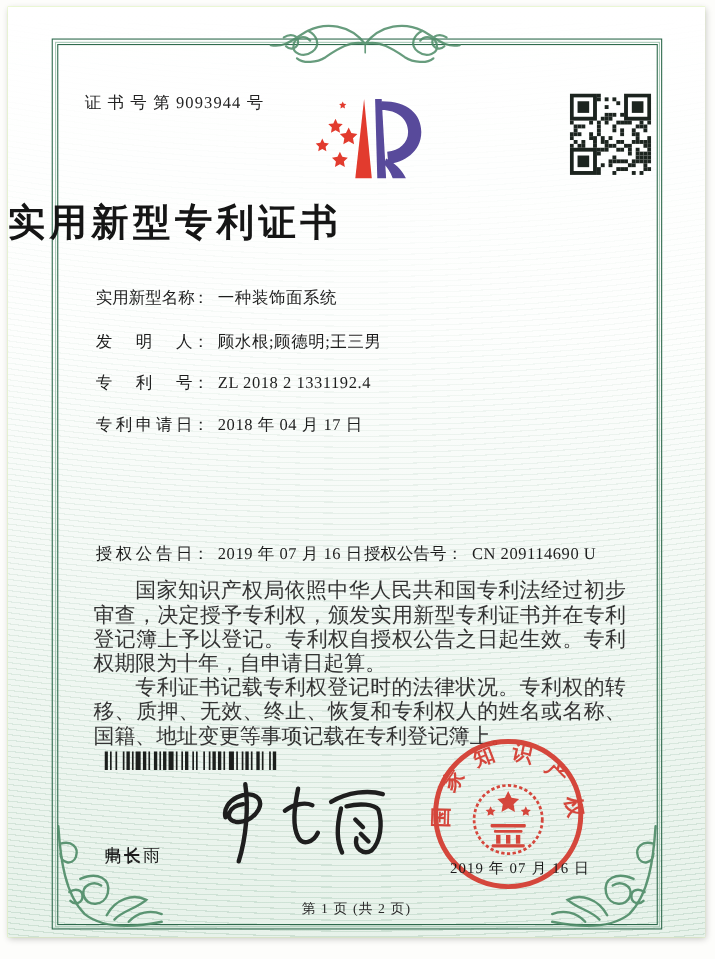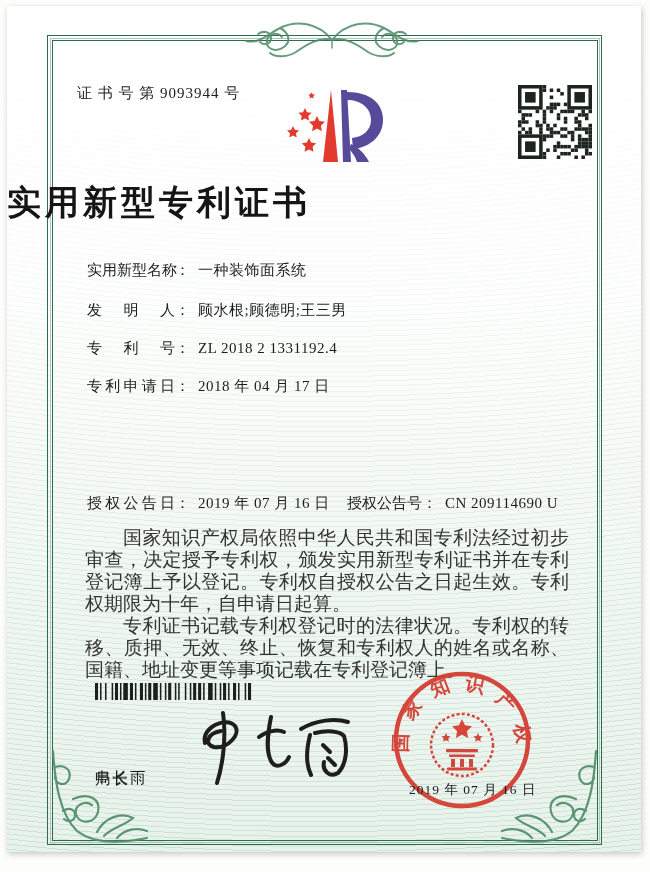--- a/index.html
+++ b/index.html
@@ -22,21 +22,21 @@
   .cert-no{position:absolute;left:70px;top:78px;font-size:15px;letter-spacing:1px;color:#222;}
 
   .logo{position:absolute;left:268px;top:80px;}
   .qr{position:absolute;left:511px;top:79px;}
 
   .title{position:absolute;left:0;right:0;top:174px;text-align:left;font-size:34px;font-weight:700;
          letter-spacing:4px;color:#151515;}
 
   .row{position:absolute;left:80px;font-size:15px;color:#1d1d1d;white-space:nowrap;}
   .lab{display:inline-block;width:88px;text-align:justify;text-align-last:justify;vertical-align:bottom;}
-  .lab2{display:inline-block;vertical-align:bottom;margin-left:16px;}
+  .lab2{display:inline-block;vertical-align:bottom;}
   .colon{display:inline-block;margin-right:8px;}
   .val{letter-spacing:.5px;}
   .grant2{position:absolute;left:244px;top:0;}
 
   .body-text{position:absolute;left:78px;top:521px;width:484px;font-size:19px;line-height:22px;
              color:#333;text-align:justify;}
   .body-text p{margin:0;text-indent:2em;}
 
   .barcode{position:absolute;left:88px;top:677px;}
 
@@ -351,14 +351,15 @@
         <rect x="55" y="80" width="32" height="3.2" rx="1" stroke="none"></rect>
         <rect x="58" y="85.5" width="26" height="2.6" rx="1" stroke="none"></rect>
         <rect x="60" y="90" width="4" height="8" stroke="none"></rect>
         <rect x="69" y="90" width="4" height="8" stroke="none"></rect>
         <rect x="78" y="90" width="4" height="8" stroke="none"></rect>
         <rect x="56" y="98.5" width="30" height="3" rx="1" stroke="none"></rect>
       </g>
     </svg>
     <div class="issue-date">2019 年 07 月 16 日</div>
 
+    <div class="footer">第 1 页 (共 2 页)</div>
   </div>
 </div>
 
 </body></html>

